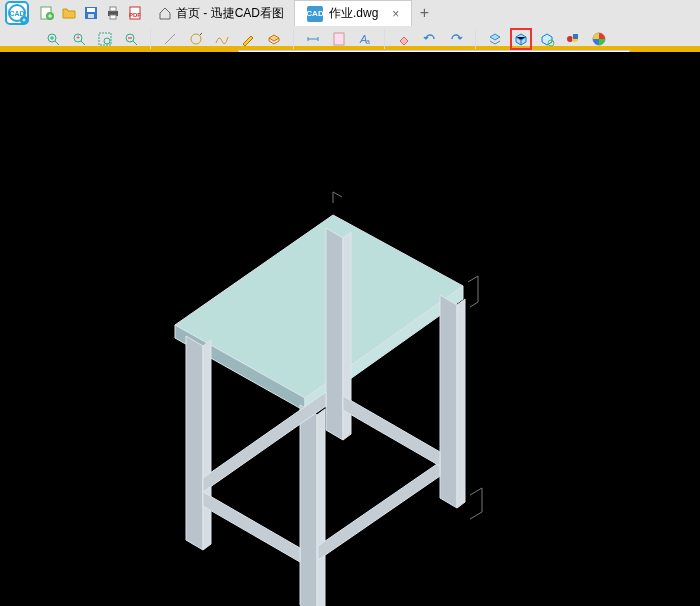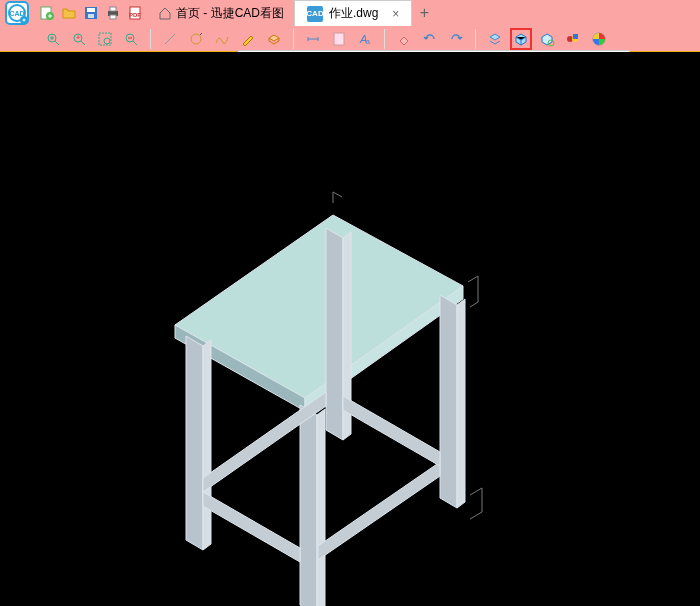--- a/index.html
+++ b/index.html
@@ -1,17 +1,17 @@
 <!DOCTYPE html>
 <html><head>
 <meta charset="utf-8">
 <style>
   * { box-sizing: border-box; margin: 0; padding: 0; }
   body { font-family: "Microsoft YaHei", Arial, sans-serif; font-size: 12px; background: #000; width: 700px; height: 606px; overflow: hidden; position: relative; }
-  .topbar { background: #fca5a5; height: 52px; border-bottom: 1px solid #eab308; }
+  .topbar { background: #e5e5e5; height: 52px; border-bottom: 6px solid #eab308; }
   .tabrow { display: flex; align-items: center; height: 26px; }
   .logo { width: 34px; height: 26px; display: flex; align-items: center; justify-content: center; }
   .logo svg { width: 24px; height: 24px; }
   .quick { display: flex; align-items: center; gap: 4px; padding: 0 4px; }
   .qicon { width: 18px; height: 18px; display: flex; align-items: center; justify-content: center; cursor: pointer; }
   .hometab { display: flex; align-items: center; height: 26px; padding: 0 10px; gap:4px; }
   .filetab { display: flex; align-items: center; height: 26px; padding: 0 12px; background: #fff; border-top:1px solid #ccc; border-left:1px solid #ccc; border-right:1px solid #ccc; gap:6px;}
   .filetab .fi { width:16px; height:16px; background:#3b9bd6; border-radius:2px; display:flex; align-items:center; justify-content:center; color:#fff; font-size:8px; font-weight:bold;}
   .closex { color:#666; padding-left:8px; cursor:pointer;}
   .plus { width:24px; height:24px; display:flex; align-items:center; justify-content:center; color:#666; font-size:16px; cursor:pointer;}

